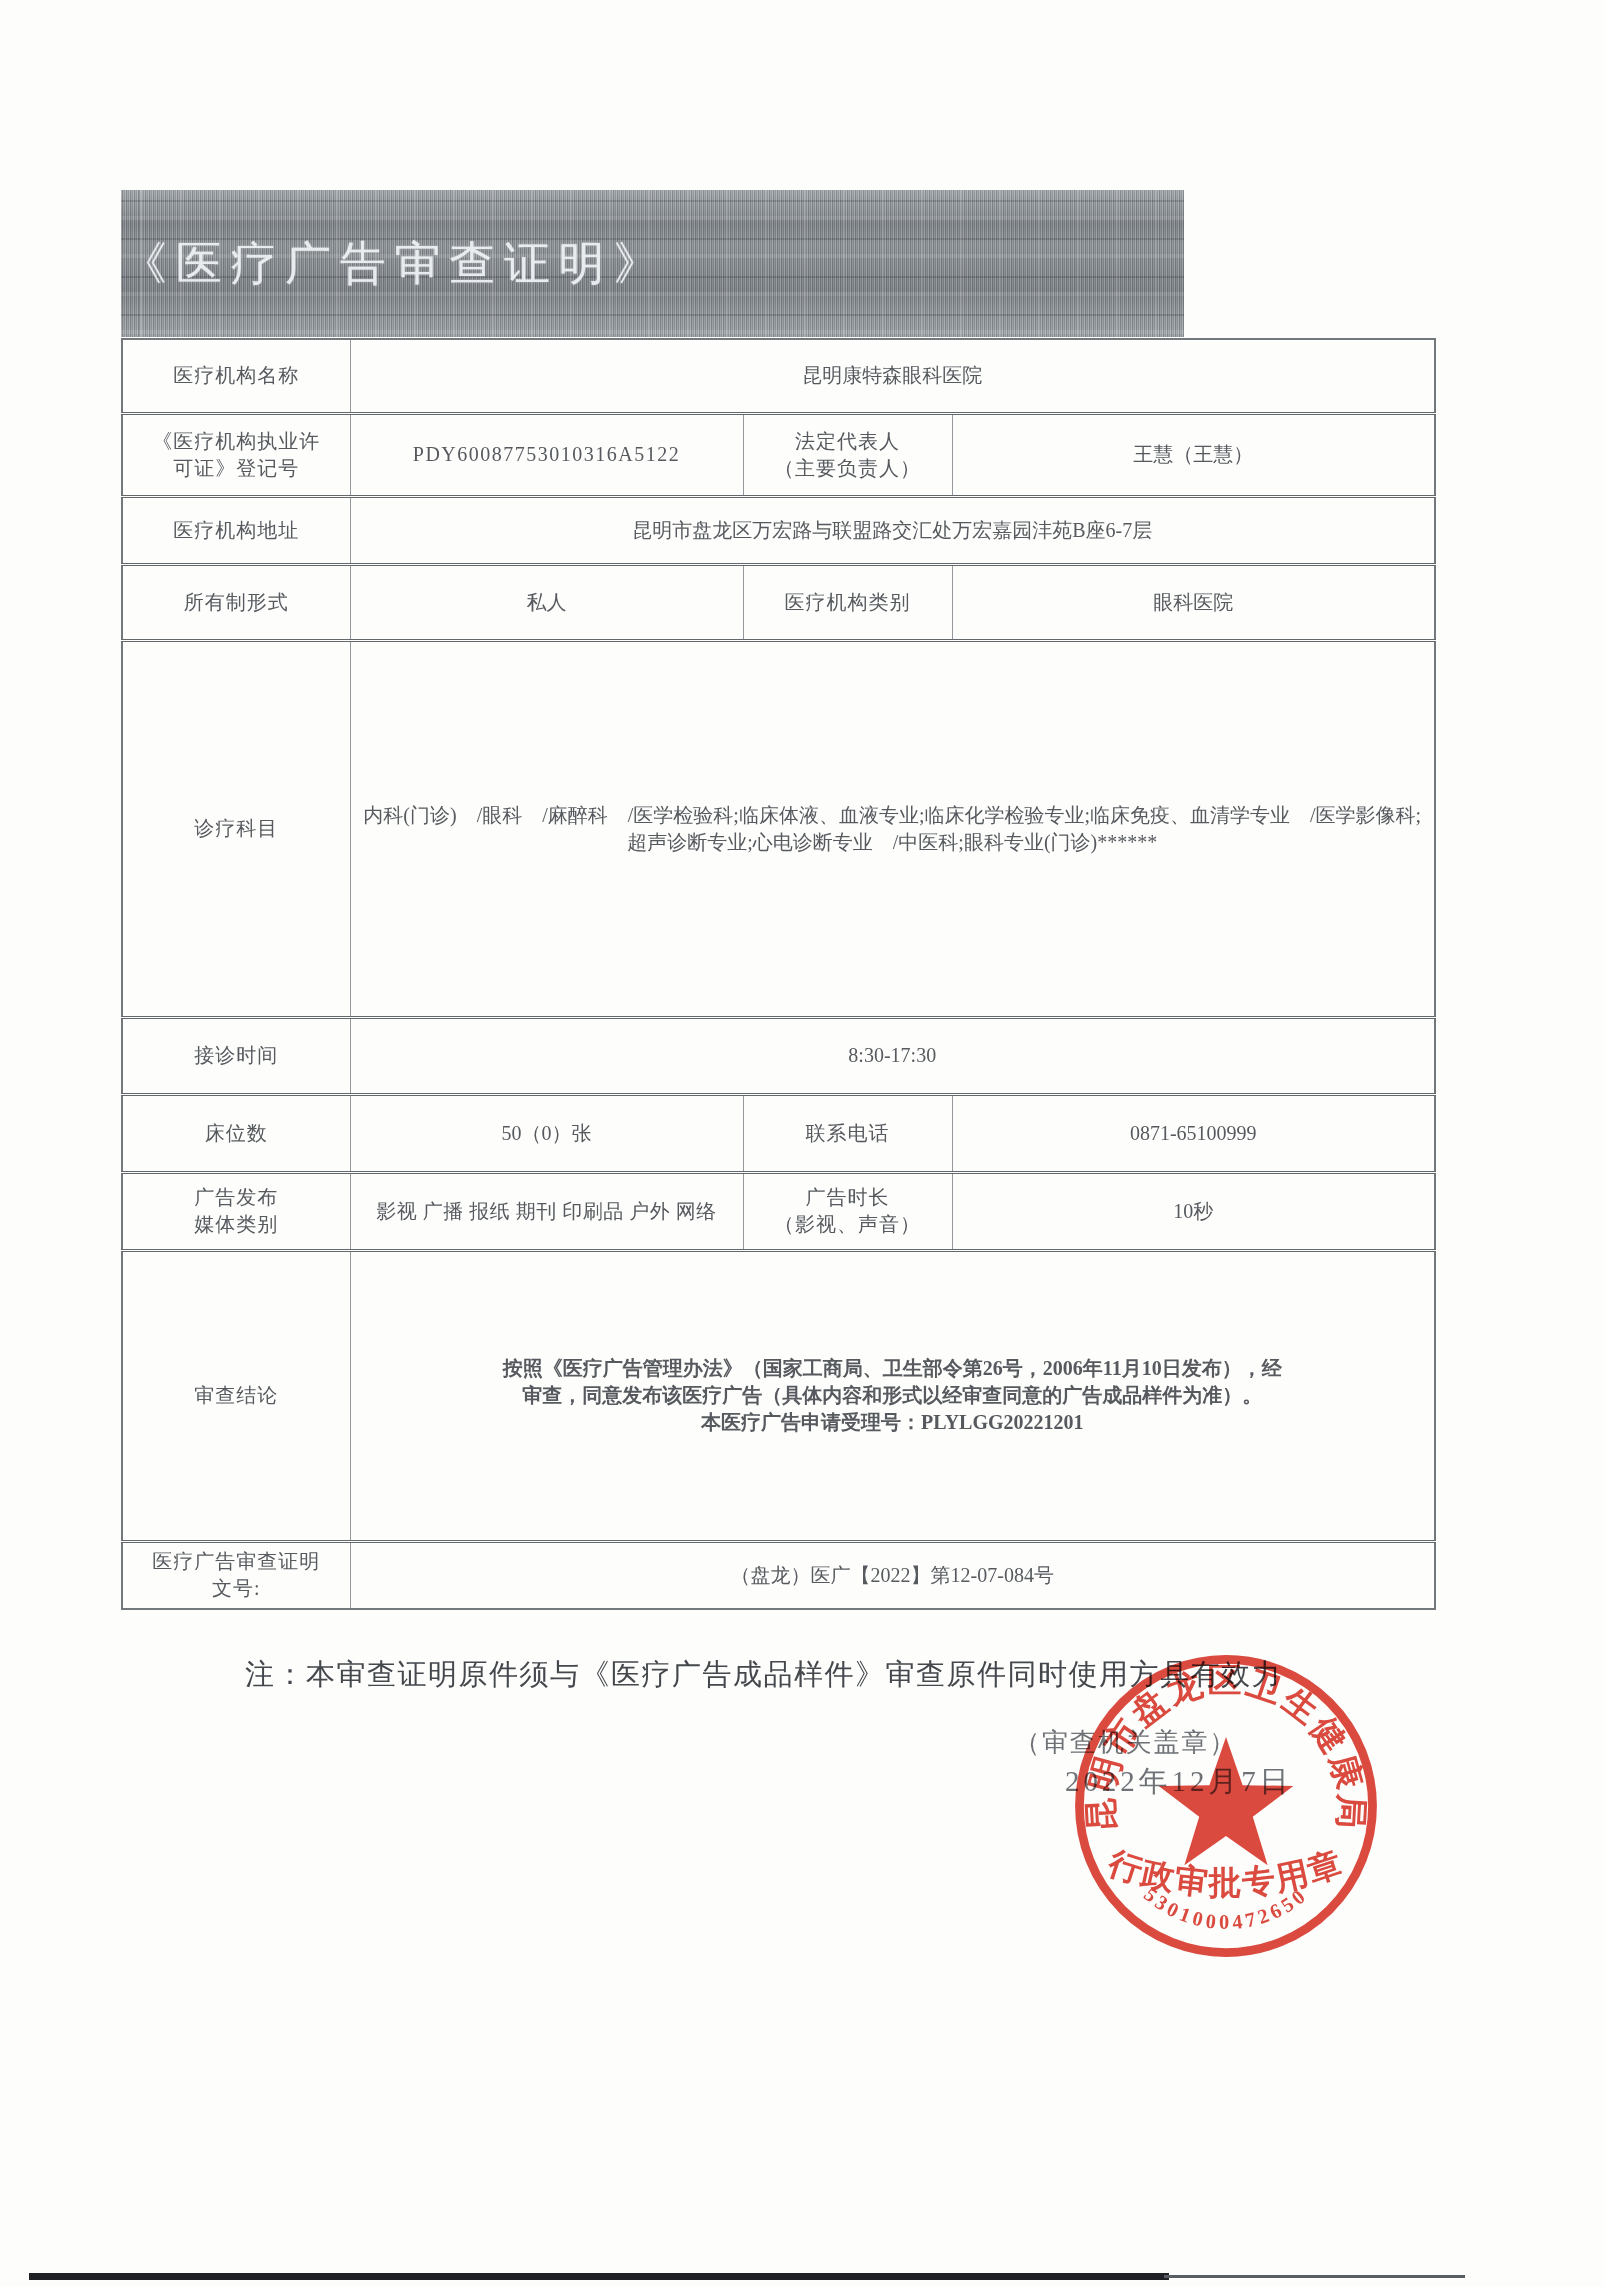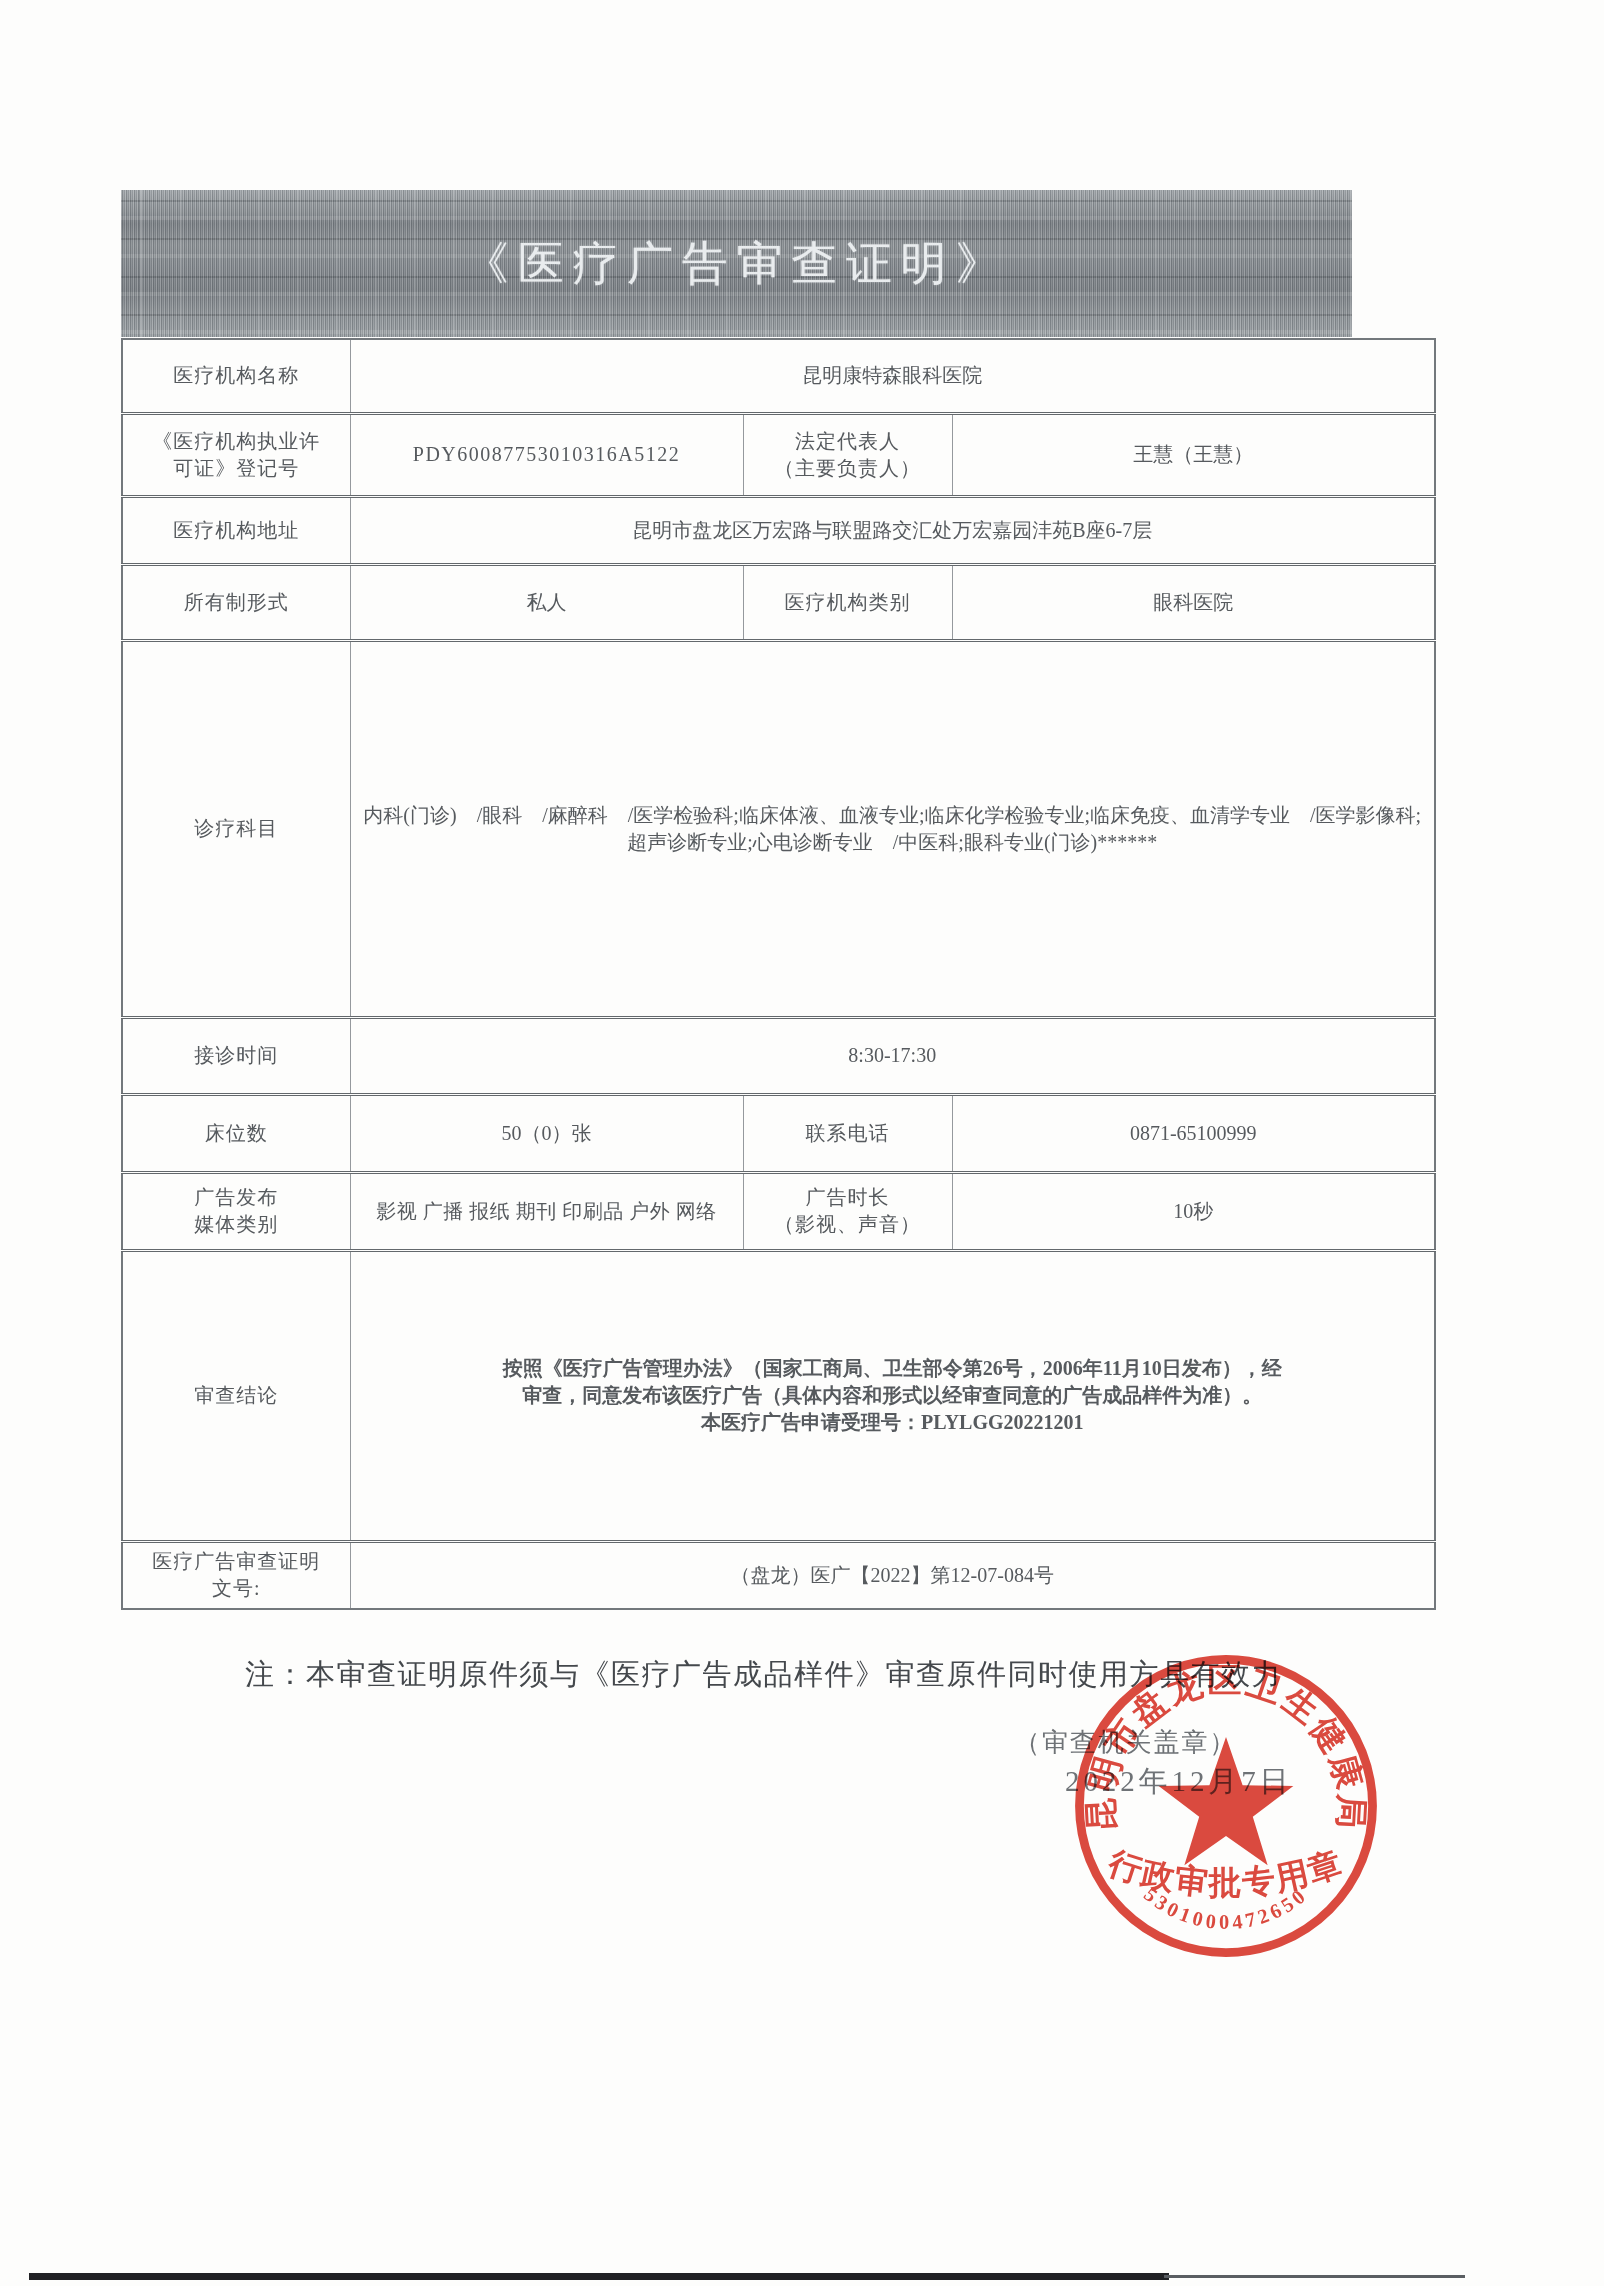--- a/index.html
+++ b/index.html
@@ -2,22 +2,22 @@
 <html><head>
 <meta charset="utf-8">
 <style>
   html,body{margin:0;padding:0;background:#ffffff;}
   .page{
     position:relative;width:1604px;height:2286px;background:#fdfdfc;
     font-family:"Liberation Serif","DejaVu Serif",serif;color:#565a5e;overflow:hidden;
   }
   
   .band{
-    position:absolute;left:121px;top:190px;width:1231px;height:147px;
-    display:flex;align-items:center;justify-content:center;
+    position:absolute;left:121px;top:190px;width:1063px;height:147px;
+    display:flex;align-items:center;
     background-image:
       repeating-linear-gradient(90deg, rgba(255,255,255,.20) 0 1px, rgba(40,46,52,.22) 1px 1.9px, rgba(255,255,255,.07) 1.9px 2.9px, rgba(40,46,52,.10) 2.9px 3.9px),
       repeating-linear-gradient(180deg, rgba(0,0,0,0) 0 9.7px, rgba(18,22,26,.20) 9.7px 11.6px, rgba(0,0,0,0) 11.6px 26px, rgba(255,255,255,.12) 26px 30px, rgba(0,0,0,0) 30px 38px),
       linear-gradient(180deg,#a3a8ac 0%,#8f9498 14%,#7d8287 23%,#8e9397 37%,#84898e 55%,#7c8186 68%,#8f9498 83%,#9aa0a4 100%);
     background-color:#8d9297;
   }
   .band-title{
     font-size:46px;color:#e9ecee;letter-spacing:8.7px;font-weight:500;
     text-shadow:0 0 1.9px rgba(235,238,240,.55);
   }

